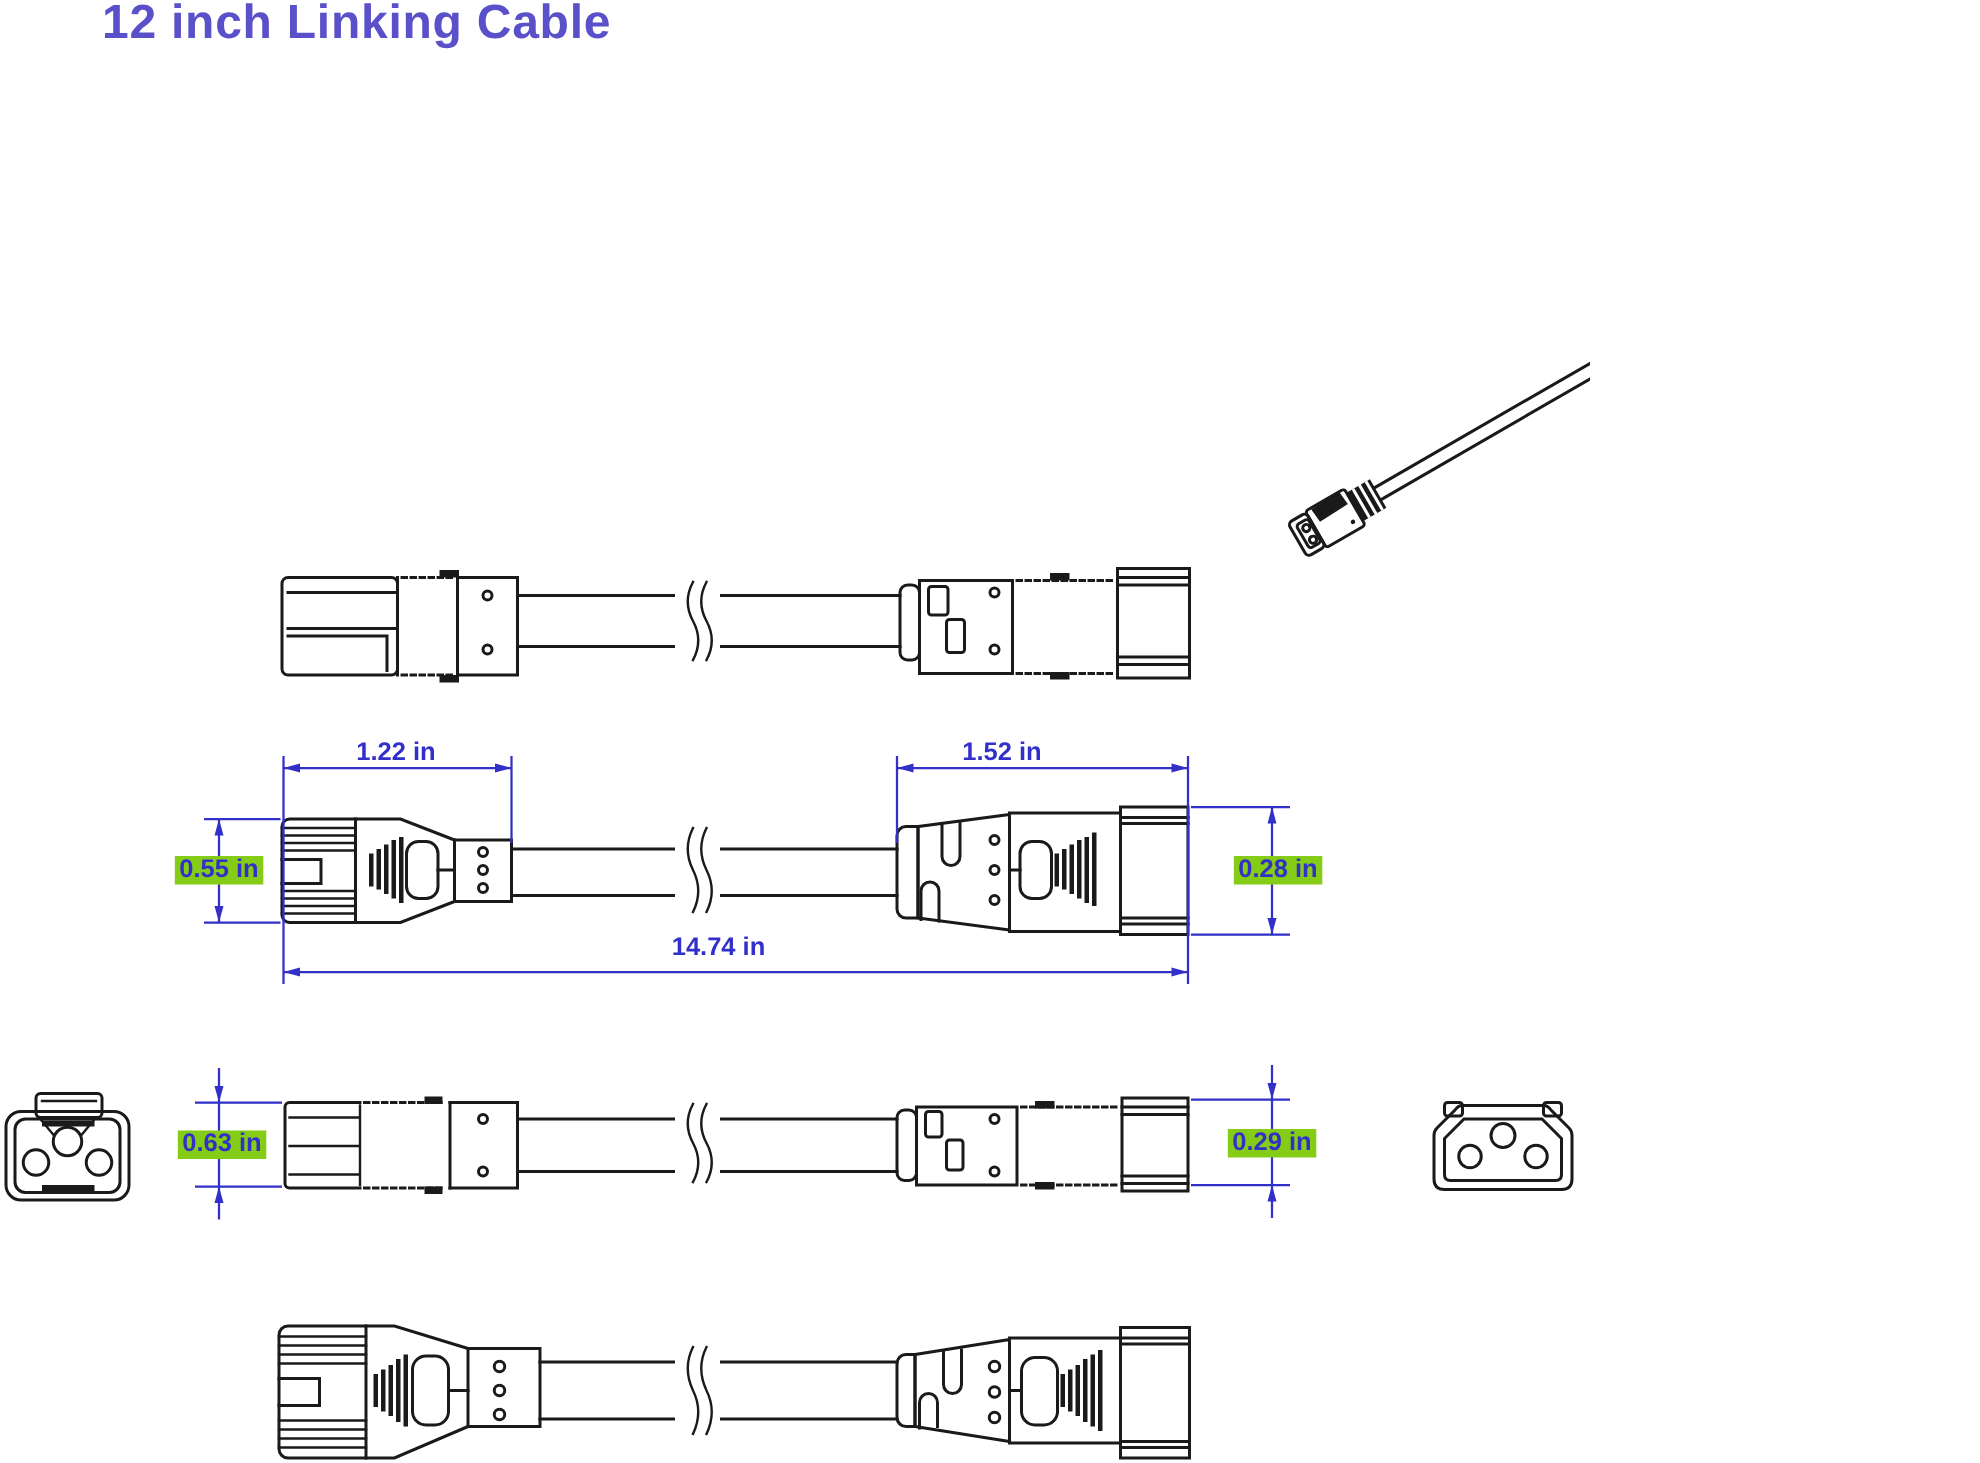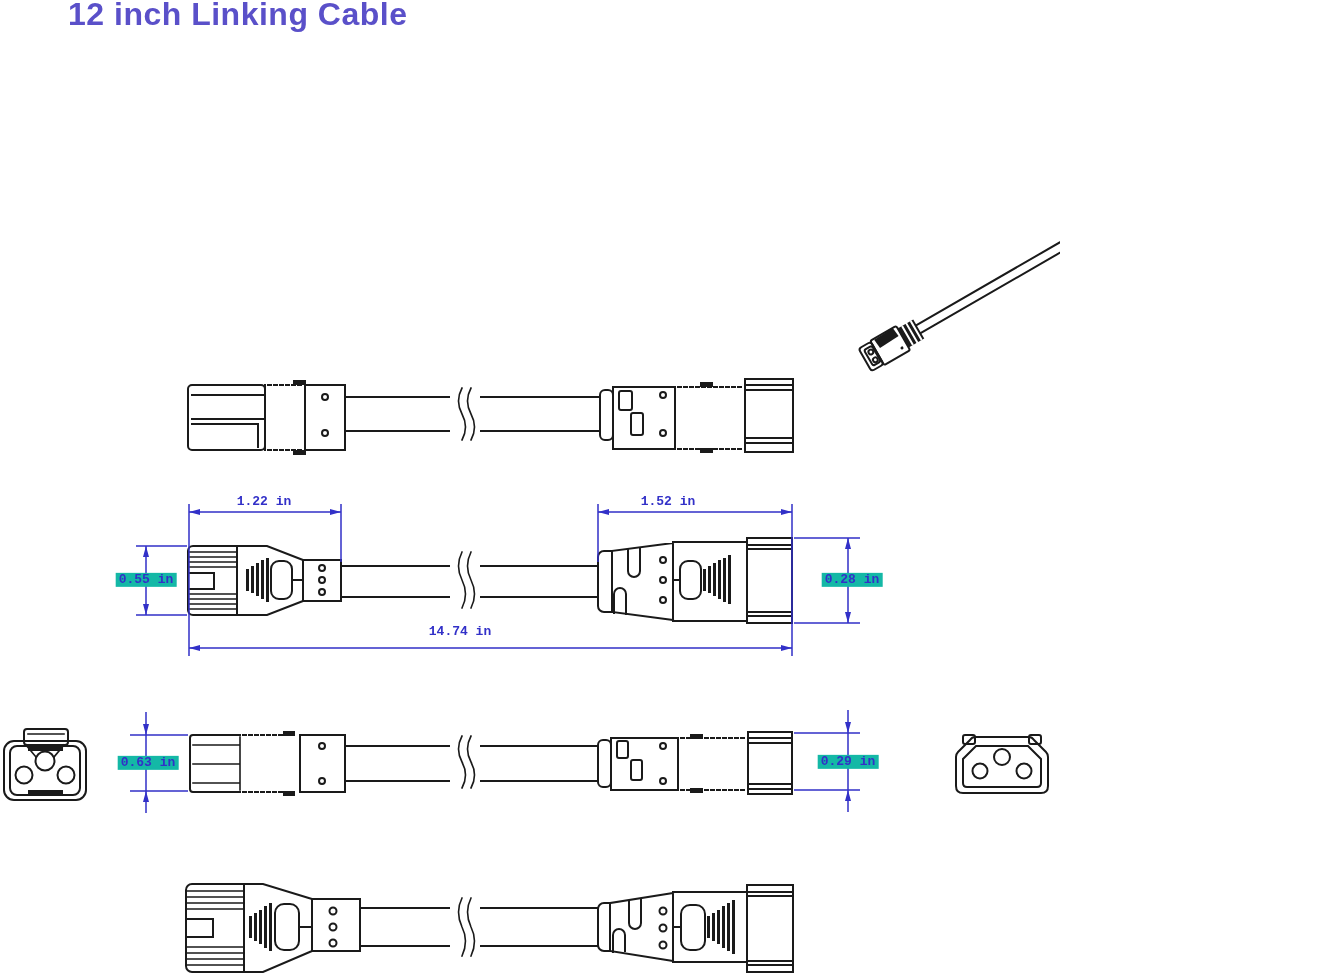--- a/index.html
+++ b/index.html
@@ -19,25 +19,25 @@
   svg.blueprint{position:absolute;left:0;top:0;}
   .draw{stroke:var(--line-color,#1a1a1a);fill:none;stroke-width:2;stroke-linecap:square;}
   .draw .thin{stroke-width:1.6;}
   .draw .thick{stroke-width:4;}
   .draw .ink{fill:var(--line-color,#1a1a1a);stroke:none;}
   .mask{fill:#fff;stroke:none;}
   .dim{stroke:var(--dim-color,#3230c8);fill:none;stroke-width:1.5;}
   .dimfill{fill:var(--dim-color,#3230c8);stroke:none;}
   .dimlabel{
     position:absolute;transform:translate(-50%,-50%);
-    font-size:13px;font-weight:bold;
+    font-size:17px;font-weight:bold;
     color:var(--dim-color,#3230c8);
-    white-space:nowrap;line-height:1.1;font-family:Liberation Mono, monospace;
+    white-space:nowrap;line-height:1.1;
   }
-  .dimlabel.bg{background:#14b8a6;padding:0 3px;text-align:center;}
+  .dimlabel.bg{background:#84cc16;padding:0 3px;text-align:center;}
 </style>
 </head>
 <body>
 
 <div class="canvas">
 
   <div class="page-title">12 inch Linking Cable</div>
 
   <svg class="blueprint" width="1320" height="975" viewBox="0 0 1320 975">
 
@@ -286,19 +286,19 @@
   </svg>
 
   <div class="dimlabel" style="left:264px;top:502px">1.22 in</div>
 
   <div class="dimlabel" style="left:668px;top:502px">1.52 in</div>
 
   <div class="dimlabel bg" style="left:146px;top:580px">0.55 in</div>
 
   <div class="dimlabel bg" style="left:852px;top:580px">0.28 in</div>
 
-  <div class="dimlabel" style="left:460px;top:632px">14.74 in</div>
+  <div class="dimlabel" style="left:479px;top:632px">14.74 in</div>
 
   <div class="dimlabel bg" style="left:148px;top:763px">0.63 in</div>
 
   <div class="dimlabel bg" style="left:848px;top:762px">0.29 in</div>
 
 </div>
 
 </body></html>

